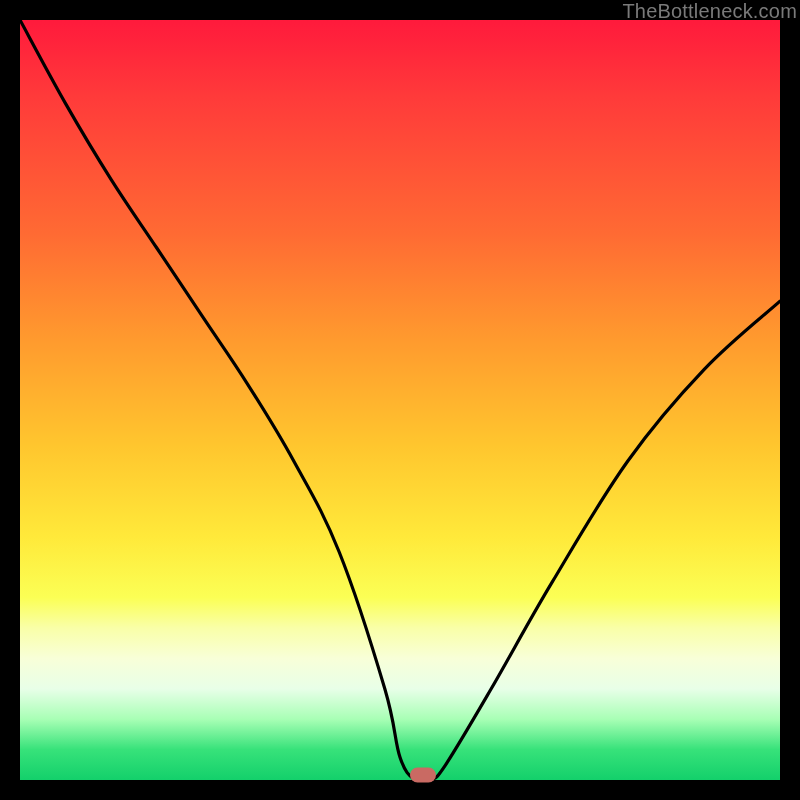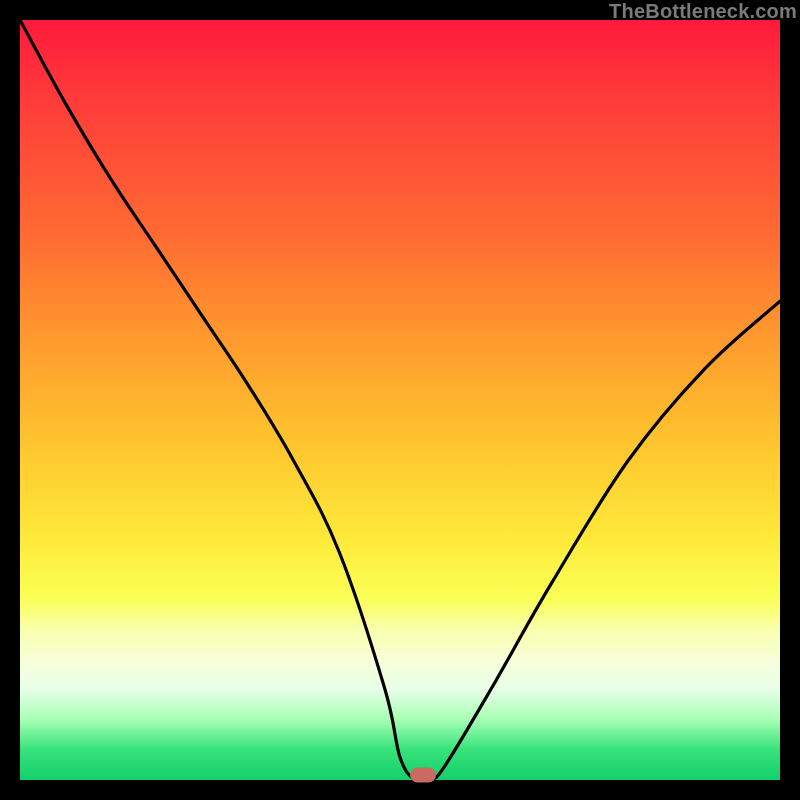--- a/index.html
+++ b/index.html
@@ -48,21 +48,21 @@
     top: 0;
     width: 760px;
     height: 760px;
   }
   .watermark {
     position: absolute;
     top: 0px;
     right: 3px;
     color: #7a7a7a;
     font-size: 20px;
-    font-weight: 700;
+    font-weight: 400;
     letter-spacing: 0.2px;
   }
   .marker {
     position: absolute;
     width: 26px;
     height: 15px;
     background: #c96a63;
     border-radius: 8px;
     transform: translate(-50%, -50%);
   }

